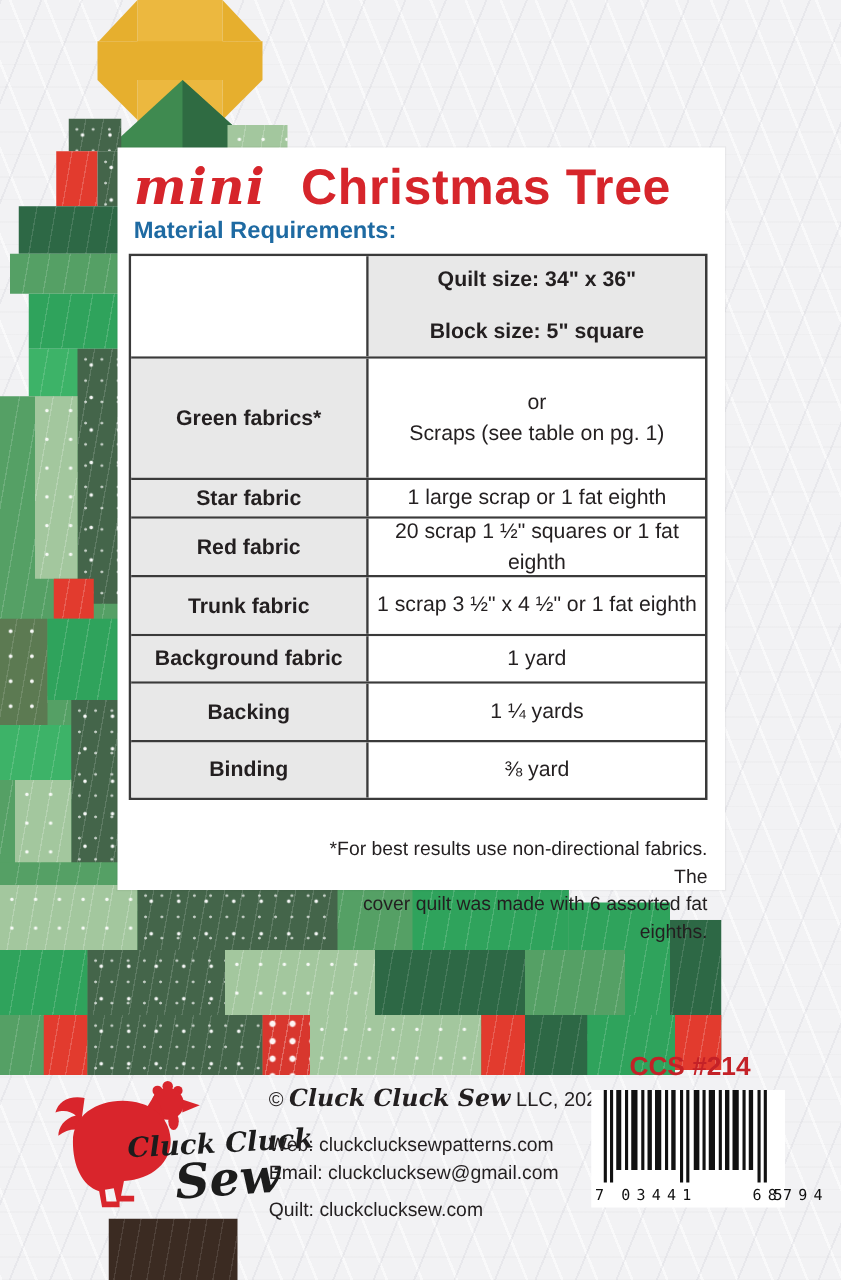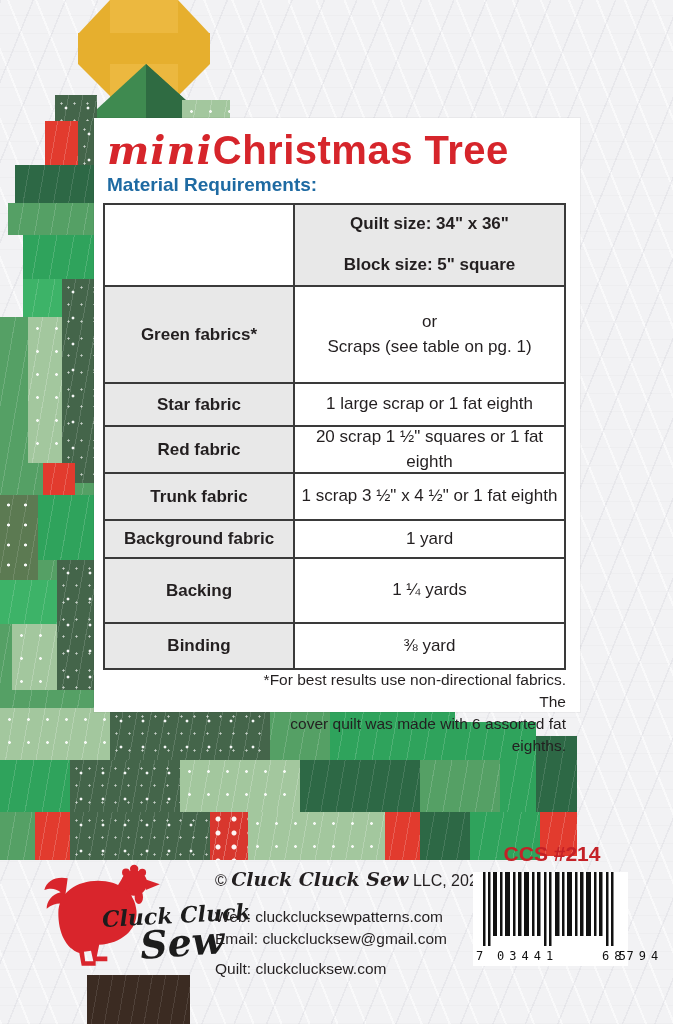--- a/index.html
+++ b/index.html
@@ -33,21 +33,21 @@
       repeating-linear-gradient(100deg, transparent 0 13px, rgba(255,255,255,.12) 13px 14px);
       background-size:17px 20px, auto;}
   .r-red{background-color:#e23b2e;background-image:repeating-linear-gradient(100deg, transparent 0 12px, rgba(255,255,255,.18) 12px 13px);}
   .r-dove{background-color:#d8372e;background-image:
       radial-gradient(circle, rgba(255,255,255,.95) 0 2px, transparent 3px),
       repeating-linear-gradient(100deg, transparent 0 10px, rgba(255,255,255,.25) 10px 11px);
       background-size:16px 14px, auto;}
   .trunk{background-color:#3b2b22;background-image:repeating-linear-gradient(100deg, transparent 0 12px, rgba(255,255,255,.1) 12px 13px);}
   
   .panel{position:absolute;left:94px;top:118px;width:486px;height:594px;background:#fff;z-index:3;box-shadow:0 0 0 1px rgba(0,0,0,.04);}
-  .title-row{position:absolute;left:13px;top:8px;display:flex;align-items:baseline;gap:0;white-space:nowrap;}
+  .title-row{position:absolute;left:13px;top:8px;display:flex;align-items:baseline;gap:28px;white-space:nowrap;}
   .title-script{font-family:"DejaVu Serif",serif;font-style:italic;font-weight:bold;font-size:40px;color:#d6252b;letter-spacing:1px;}
   .title-main{font-size:40px;font-weight:bold;color:#d6252b;letter-spacing:.5px;}
   .section-heading{position:absolute;left:13px;top:56px;font-size:19px;font-weight:bold;color:#1e6aa2;}
   .mr-table{position:absolute;left:9px;top:85px;width:463px;border:2px solid #3a3a3a;box-sizing:border-box;}
   .mr-row{display:flex;border-top:2px solid #3a3a3a;box-sizing:border-box;}
   .mr-row:first-child{border-top:none;}
   .cell-l{width:190px;flex:0 0 190px;background:#e8e8e8;border-right:2px solid #3a3a3a;box-sizing:border-box;
           display:flex;align-items:center;justify-content:center;font-weight:bold;font-size:17px;text-align:center;}
   .cell-r{flex:1;background:#fff;display:flex;flex-direction:column;align-items:center;justify-content:center;font-size:17px;text-align:center;line-height:1.45;}
   .cell-r.hdr{background:#e8e8e8;font-weight:bold;gap:16px;}
@@ -148,21 +148,21 @@
           <span>Block size: 5" square</span>
         </div>
       </div>
       <div class="mr-row" style="height:97px">
         <div class="cell-l">Green fabrics*</div>
         <div class="cell-r">
           <span>or</span>
           <span>Scraps (see table on pg. 1)</span>
         </div>
       </div>
-      <div class="mr-row" style="height:43px">
+      <div class="mr-row" style="height:31px">
         <div class="cell-l">Star fabric</div>
         <div class="cell-r">
           <span>1 large scrap or 1 fat eighth</span>
         </div>
       </div>
       <div class="mr-row" style="height:47px">
         <div class="cell-l">Red fabric</div>
         <div class="cell-r">
           <span>20 scrap 1 ½" squares or 1 fat eighth</span>
         </div>
@@ -172,21 +172,21 @@
         <div class="cell-r">
           <span>1 scrap 3 ½" x 4 ½" or 1 fat eighth</span>
         </div>
       </div>
       <div class="mr-row" style="height:38px">
         <div class="cell-l">Background fabric</div>
         <div class="cell-r">
           <span>1 yard</span>
         </div>
       </div>
-      <div class="mr-row" style="height:65px">
+      <div class="mr-row" style="height:47px">
         <div class="cell-l">Backing</div>
         <div class="cell-r">
           <span>1 ¼ yards</span>
         </div>
       </div>
       <div class="mr-row" style="height:46px">
         <div class="cell-l">Binding</div>
         <div class="cell-r">
           <span>⅜ yard</span>
         </div>

